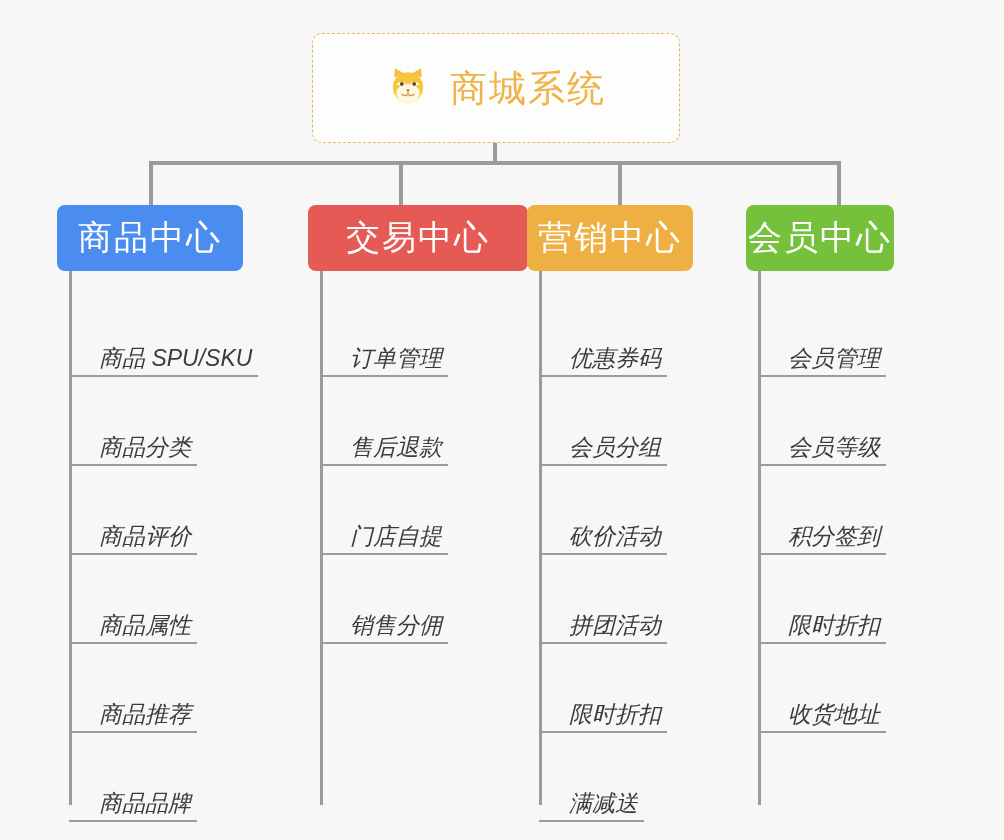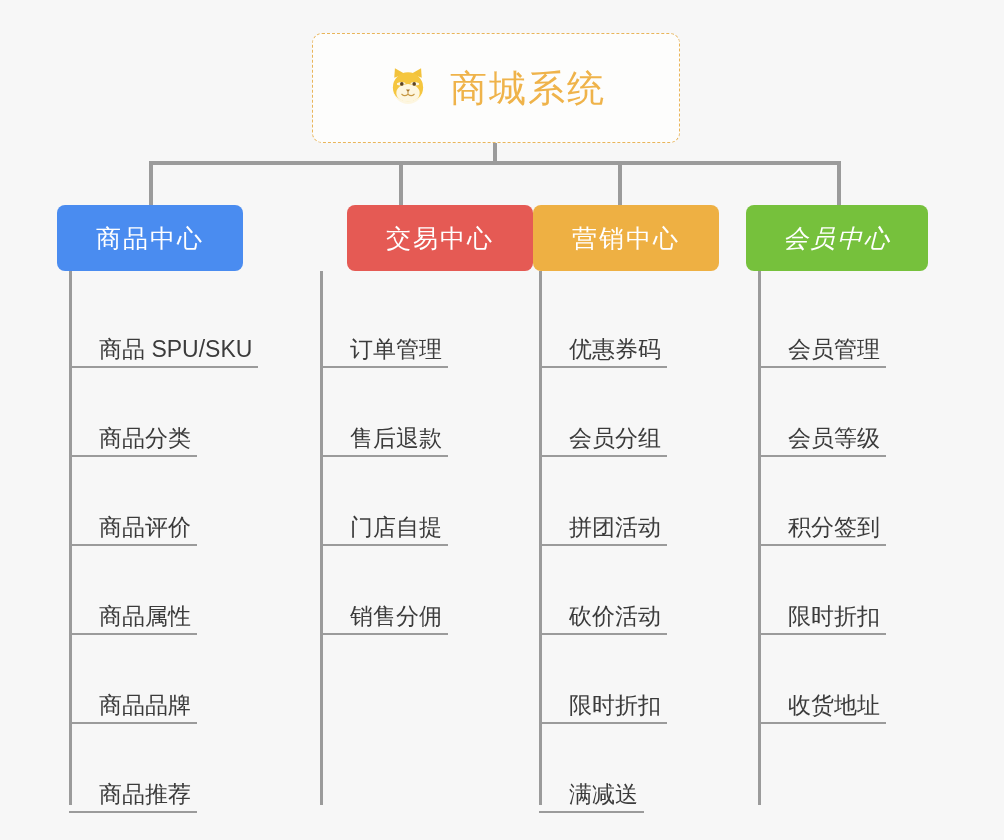--- a/index.html
+++ b/index.html
@@ -60,30 +60,31 @@
     position: absolute;
     top: 205px;
   }
   .branch-header {
     height: 66px;
     border-radius: 8px;
     display: flex;
     align-items: center;
     justify-content: center;
     color: #ffffff;
-    font-size: 25px;
+    font-size: 34px;
     letter-spacing: 2px;
     font-weight: 400;
   }
 
   
   .leaf-area {
     position: relative;
     margin-top: 0;
-    padding-top: 8px;
+    padding-top: 17px;
+    font-style: italic;
   }
   .leaf-spine {
     position: absolute;
     left: 12px;
     top: 0;
     width: 3px;
     background: #9b9b9b;
   }
   .leaf-item {
     position: relative;
@@ -98,25 +99,25 @@
     color: #3b3b3b;
     line-height: 1.15;
     border-bottom: 2px solid #9b9b9b;
     white-space: nowrap;
   }
 
   
   #col-0 { left: 57px; }
   #col-0 .branch-header { width: 186px; }
   #col-1 { left: 308px; }
-  #col-1 .branch-header { width: 186px; margin-left: 39px; }
+  #col-1 .branch-header { width: 220px; }
   #col-2 { left: 527px; }
-  #col-2 .branch-header { width: 186px; margin-left: 6px; }
+  #col-2 .branch-header { width: 166px; }
   #col-3 { left: 746px; }
-  #col-3 .branch-header { width: 182px; font-style: italic; }
+  #col-3 .branch-header { width: 148px; }
 </style>
 </head>
 <body>
 
 <div id="mindmap">
 
   <div class="root-node" style="background: rgb(253, 253, 252); border-color: rgb(233, 181, 90); gap: 20px;">
     <span class="dog-icon">
       <svg width="44" height="44" viewBox="0 0 64 64" aria-hidden="true">
 
@@ -161,24 +162,24 @@
       <div class="leaf-item">
           <span class="leaf-label" style="border-bottom-color: rgb(155, 155, 155);">商品分类</span>
         </div>
       <div class="leaf-item">
           <span class="leaf-label" style="border-bottom-color: rgb(155, 155, 155);">商品评价</span>
         </div>
       <div class="leaf-item">
           <span class="leaf-label" style="border-bottom-color: rgb(155, 155, 155);">商品属性</span>
         </div>
       <div class="leaf-item">
+          <span class="leaf-label" style="border-bottom-color: rgb(155, 155, 155);">商品推荐</span>
+        </div>
+      <div class="leaf-item">
           <span class="leaf-label" style="border-bottom-color: rgb(155, 155, 155);">商品品牌</span>
-        </div>
-      <div class="leaf-item">
-          <span class="leaf-label" style="border-bottom-color: rgb(155, 155, 155);">商品推荐</span>
         </div>
     </div>
   </div>
 
   <div class="column" id="col-1">
     <div class="branch-header" style="background: rgb(229, 90, 84);">
       <span>交易中心</span>
     </div>
     <div class="leaf-area">
       <div class="leaf-spine" style="height: 534px; background: rgb(155, 155, 155);"></div>
@@ -203,24 +204,24 @@
     </div>
     <div class="leaf-area">
       <div class="leaf-spine" style="height: 534px; background: rgb(155, 155, 155);"></div>
       <div class="leaf-item">
           <span class="leaf-label" style="border-bottom-color: rgb(155, 155, 155);">优惠券码</span>
         </div>
       <div class="leaf-item">
           <span class="leaf-label" style="border-bottom-color: rgb(155, 155, 155);">会员分组</span>
         </div>
       <div class="leaf-item">
+          <span class="leaf-label" style="border-bottom-color: rgb(155, 155, 155);">砍价活动</span>
+        </div>
+      <div class="leaf-item">
           <span class="leaf-label" style="border-bottom-color: rgb(155, 155, 155);">拼团活动</span>
-        </div>
-      <div class="leaf-item">
-          <span class="leaf-label" style="border-bottom-color: rgb(155, 155, 155);">砍价活动</span>
         </div>
       <div class="leaf-item">
           <span class="leaf-label" style="border-bottom-color: rgb(155, 155, 155);">限时折扣</span>
         </div>
       <div class="leaf-item">
           <span class="leaf-label" style="border-bottom-color: rgb(155, 155, 155);">满减送</span>
         </div>
     </div>
   </div>
 

